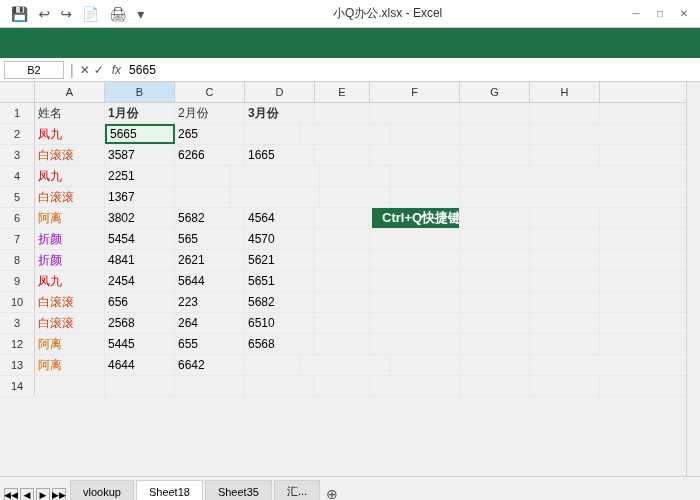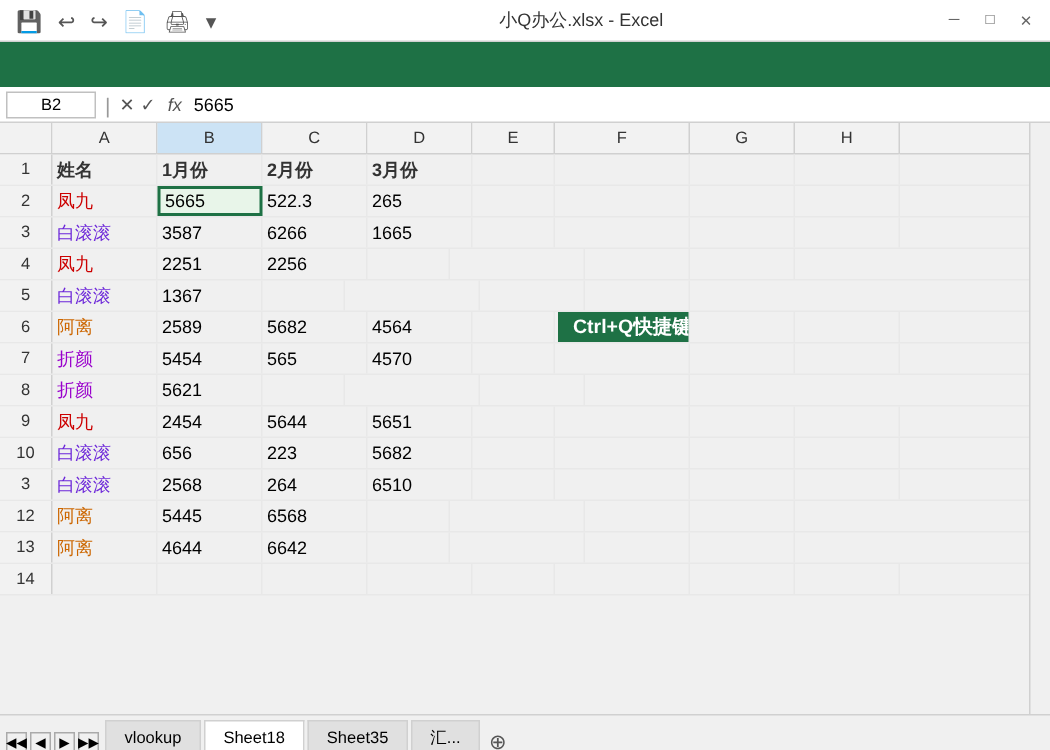--- a/index.html
+++ b/index.html
@@ -31,21 +31,21 @@
     .col-header.selected { background: #cce3f5; }
 
     
     .data-rows { display: flex; flex-direction: column; }
     .data-row { display: flex; border-bottom: 1px solid #e8e8e8; }
     .row-header { width: 35px; min-width: 35px; height: 20px; border-right: 1px solid #d0d0d0; display: flex; align-items: center; justify-content: center; font-size: 11px; color: #333; background: #f2f2f2; cursor: pointer; }
     .cell { height: 20px; border-right: 1px solid #e8e8e8; display: flex; align-items: center; padding: 0 3px; font-size: 12px; overflow: hidden; cursor: cell; }
     .cell.selected { border: 2px solid #1e7145; background: #e8f5e9; }
     .cell.header-cell { font-weight: bold; color: #333; }
     .cell.red-text { color: #cc0000; }
-    .cell.blue-text { color: #6d28d9; font-family: Liberation Serif, serif; }
+    .cell.blue-text { color: #c2410c; font-family: Liberation Serif, serif; }
 
     
     .highlight-box { background: #1e7145; color: white; font-size: 13px; font-weight: bold; padding: 4px 10px; border-radius: 3px; white-space: nowrap; }
     .sheet-tab { height: 22px; padding: 0 12px; border: 1px solid #d0d0d0; border-bottom: none; background: #e0e0e0; font-size: 11px; cursor: pointer; display: flex; align-items: center; margin-right: 2px; }
     .sheet-tab.active { background: white; font-size: 11px; }
     .sheet-tabs-wrapper { position: relative; height: 26px; display: flex; align-items: flex-end; background: #f0f0f0; border-top: 1px solid #d0d0d0; }
     .sheet-tabs-nav { display: flex; align-items: center; padding: 0 4px; gap: 2px; }
     .nav-btn { width: 14px; height: 14px; border: 1px solid #aaa; background: #f0f0f0; display: flex; align-items: center; justify-content: center; font-size: 9px; cursor: pointer; }
     .add-sheet { font-size: 14px; cursor: pointer; margin-left: 4px; color: #555; }
 
@@ -101,35 +101,34 @@
         <div class="col-header" style="width:55px">E</div>
         <div class="col-header" style="width:90px">F</div>
         <div class="col-header" style="width:70px">G</div>
         <div class="col-header" style="width:70px">H</div>
       </div>
 
       <div class="data-rows">
 
         <div class="data-row">
           <div class="row-header">1</div>
-          <div class="cell header-cell" style="width:70px;font-weight:bold">姓名</div>
+          <div class="cell header-cell" style="width:70px;font-weight:normal">姓名</div>
           <div class="cell header-cell" style="width:70px;font-weight:bold">1月份</div>
-          <div class="cell header-cell" style="width:70px;font-weight:bold">2月份</div>
+          <div class="cell header-cell" style="width:70px;font-weight:normal">2月份</div>
           <div class="cell header-cell" style="width:70px;font-weight:bold">3月份</div>
           <div class="cell" style="width:55px"></div>
           <div class="cell" style="width:90px"></div>
           <div class="cell" style="width:70px"></div>
           <div class="cell" style="width:70px"></div>
         </div>
 
         <div class="data-row">
           <div class="row-header">2</div>
           <div class="cell red-text" style="width:70px">凤九</div>
           <div class="cell selected" style="width:70px">5665</div>
-          <div class="cell" style="width:70px">522.3</div>
           <div class="cell" style="width:70px">265</div>
           <div class="cell" style="width:55px"></div>
           <div class="cell" style="width:90px"></div>
           <div class="cell" style="width:70px"></div>
           <div class="cell" style="width:70px"></div>
         </div>
 
         <div class="data-row">
           <div class="row-header">3</div>
           <div class="cell blue-text" style="width:70px">白滚滚</div>
@@ -139,41 +138,40 @@
           <div class="cell" style="width:55px"></div>
           <div class="cell" style="width:90px"></div>
           <div class="cell" style="width:70px"></div>
           <div class="cell" style="width:70px"></div>
         </div>
 
         <div class="data-row">
           <div class="row-header">4</div>
           <div class="cell red-text" style="width:70px">凤九</div>
           <div class="cell" style="width:70px">2251</div>
-          <div class="cell" style="width:70px">2256</div>
           <div class="cell" style="width:55px"></div>
           <div class="cell" style="width:90px"></div>
           <div class="cell" style="width:70px"></div>
           <div class="cell" style="width:70px"></div>
         </div>
 
         <div class="data-row">
           <div class="row-header">5</div>
           <div class="cell blue-text" style="width:70px">白滚滚</div>
           <div class="cell" style="width:70px">1367</div>
           <div class="cell" style="width:55px"></div>
           <div class="cell" style="width:90px"></div>
           <div class="cell" style="width:70px"></div>
           <div class="cell" style="width:70px"></div>
         </div>
 
         <div class="data-row">
           <div class="row-header">6</div>
           <div class="cell" style="width:70px;color:#cc6600">阿离</div>
-          <div class="cell" style="width:70px">2589</div>
+          <div class="cell" style="width:70px">3802</div>
           <div class="cell" style="width:70px">5682</div>
           <div class="cell" style="width:70px">4564</div>
           <div class="cell" style="width:55px"></div>
           <div class="cell" style="width:90px;padding:0 2px">
             <span class="highlight-box">Ctrl+Q快捷键</span>
           </div>
           <div class="cell" style="width:70px"></div>
           <div class="cell" style="width:70px"></div>
         </div>
 
@@ -185,20 +183,22 @@
           <div class="cell" style="width:70px">4570</div>
           <div class="cell" style="width:55px"></div>
           <div class="cell" style="width:90px"></div>
           <div class="cell" style="width:70px"></div>
           <div class="cell" style="width:70px"></div>
         </div>
 
         <div class="data-row">
           <div class="row-header">8</div>
           <div class="cell" style="width:70px;color:#9900cc">折颜</div>
+          <div class="cell" style="width:70px">4841</div>
+          <div class="cell" style="width:70px">2621</div>
           <div class="cell" style="width:70px">5621</div>
           <div class="cell" style="width:55px"></div>
           <div class="cell" style="width:90px"></div>
           <div class="cell" style="width:70px"></div>
           <div class="cell" style="width:70px"></div>
         </div>
 
         <div class="data-row">
           <div class="row-header">9</div>
           <div class="cell red-text" style="width:70px">凤九</div>
@@ -232,20 +232,21 @@
           <div class="cell" style="width:55px"></div>
           <div class="cell" style="width:90px"></div>
           <div class="cell" style="width:70px"></div>
           <div class="cell" style="width:70px"></div>
         </div>
 
         <div class="data-row">
           <div class="row-header">12</div>
           <div class="cell" style="width:70px;color:#cc6600">阿离</div>
           <div class="cell" style="width:70px">5445</div>
+          <div class="cell" style="width:70px">655</div>
           <div class="cell" style="width:70px">6568</div>
           <div class="cell" style="width:55px"></div>
           <div class="cell" style="width:90px"></div>
           <div class="cell" style="width:70px"></div>
           <div class="cell" style="width:70px"></div>
         </div>
 
         <div class="data-row">
           <div class="row-header">13</div>
           <div class="cell" style="width:70px;color:#cc6600">阿离</div>

